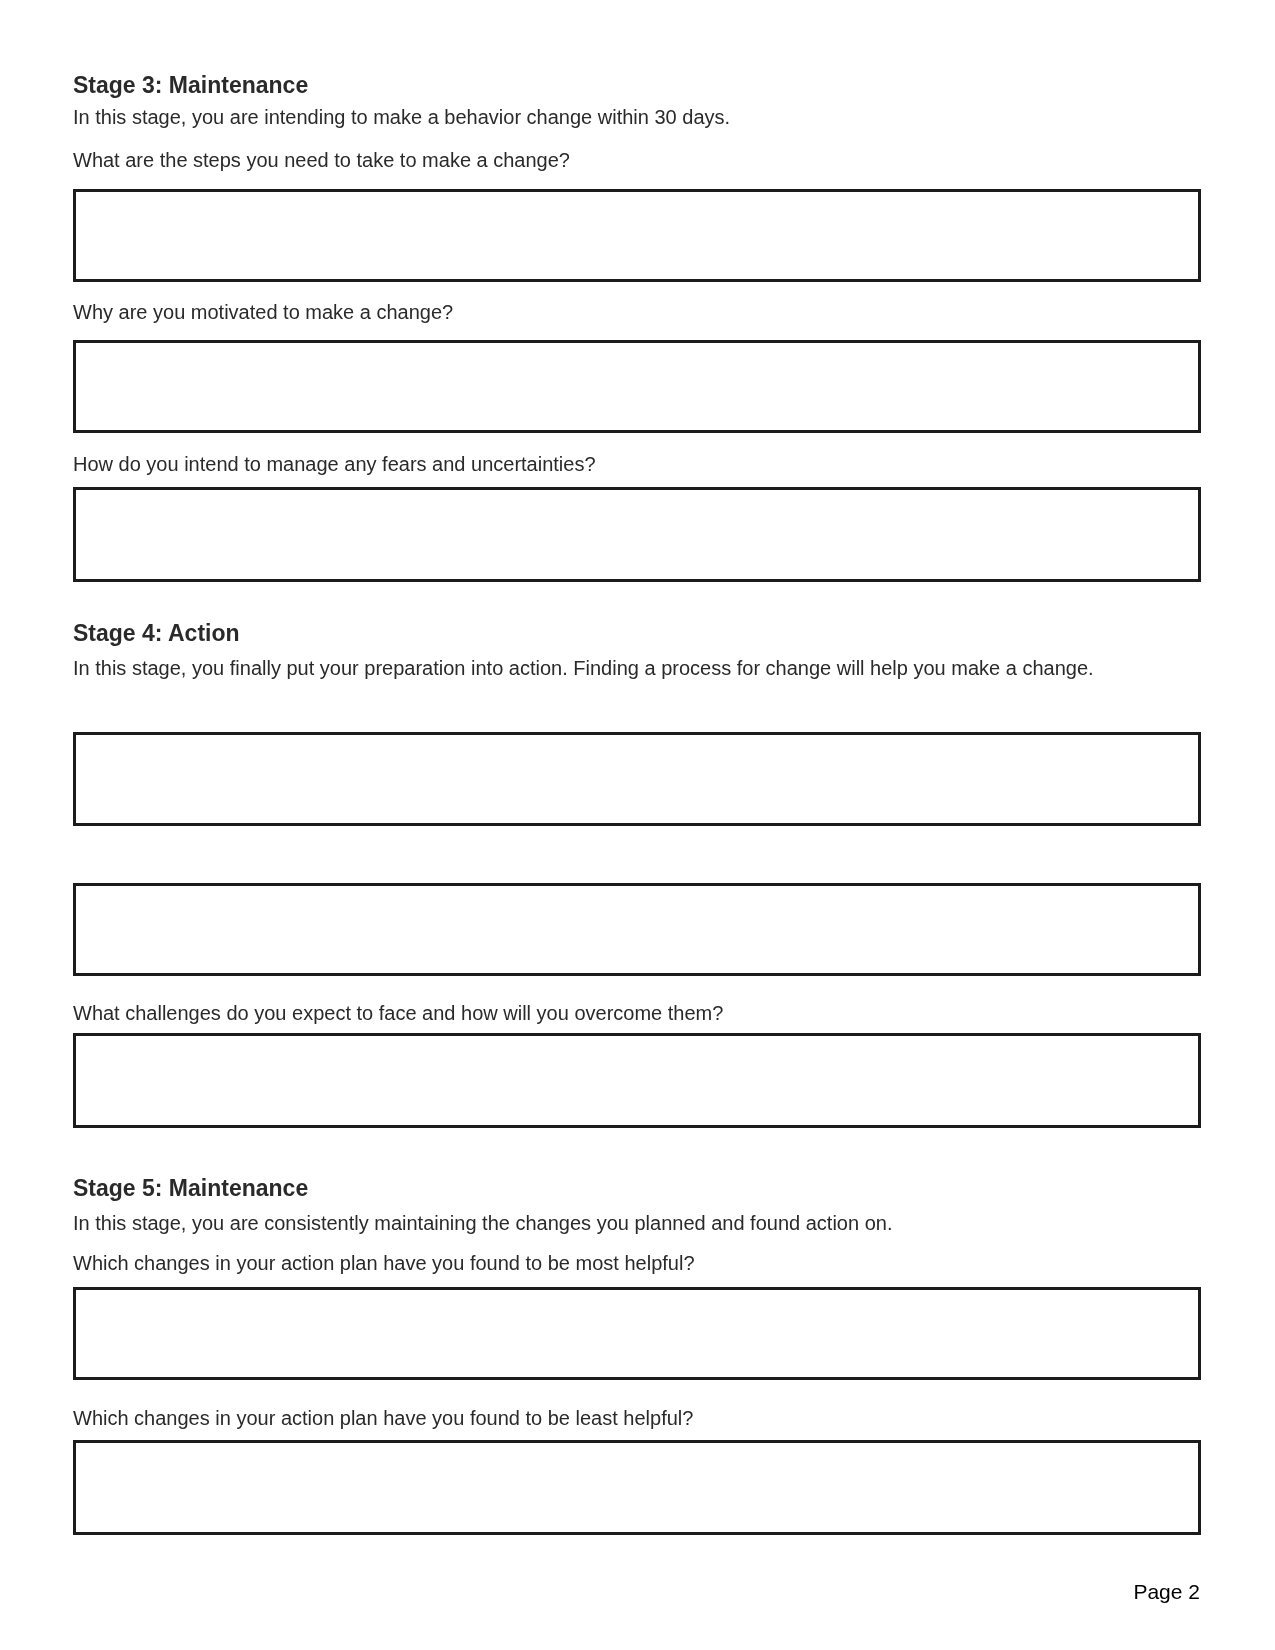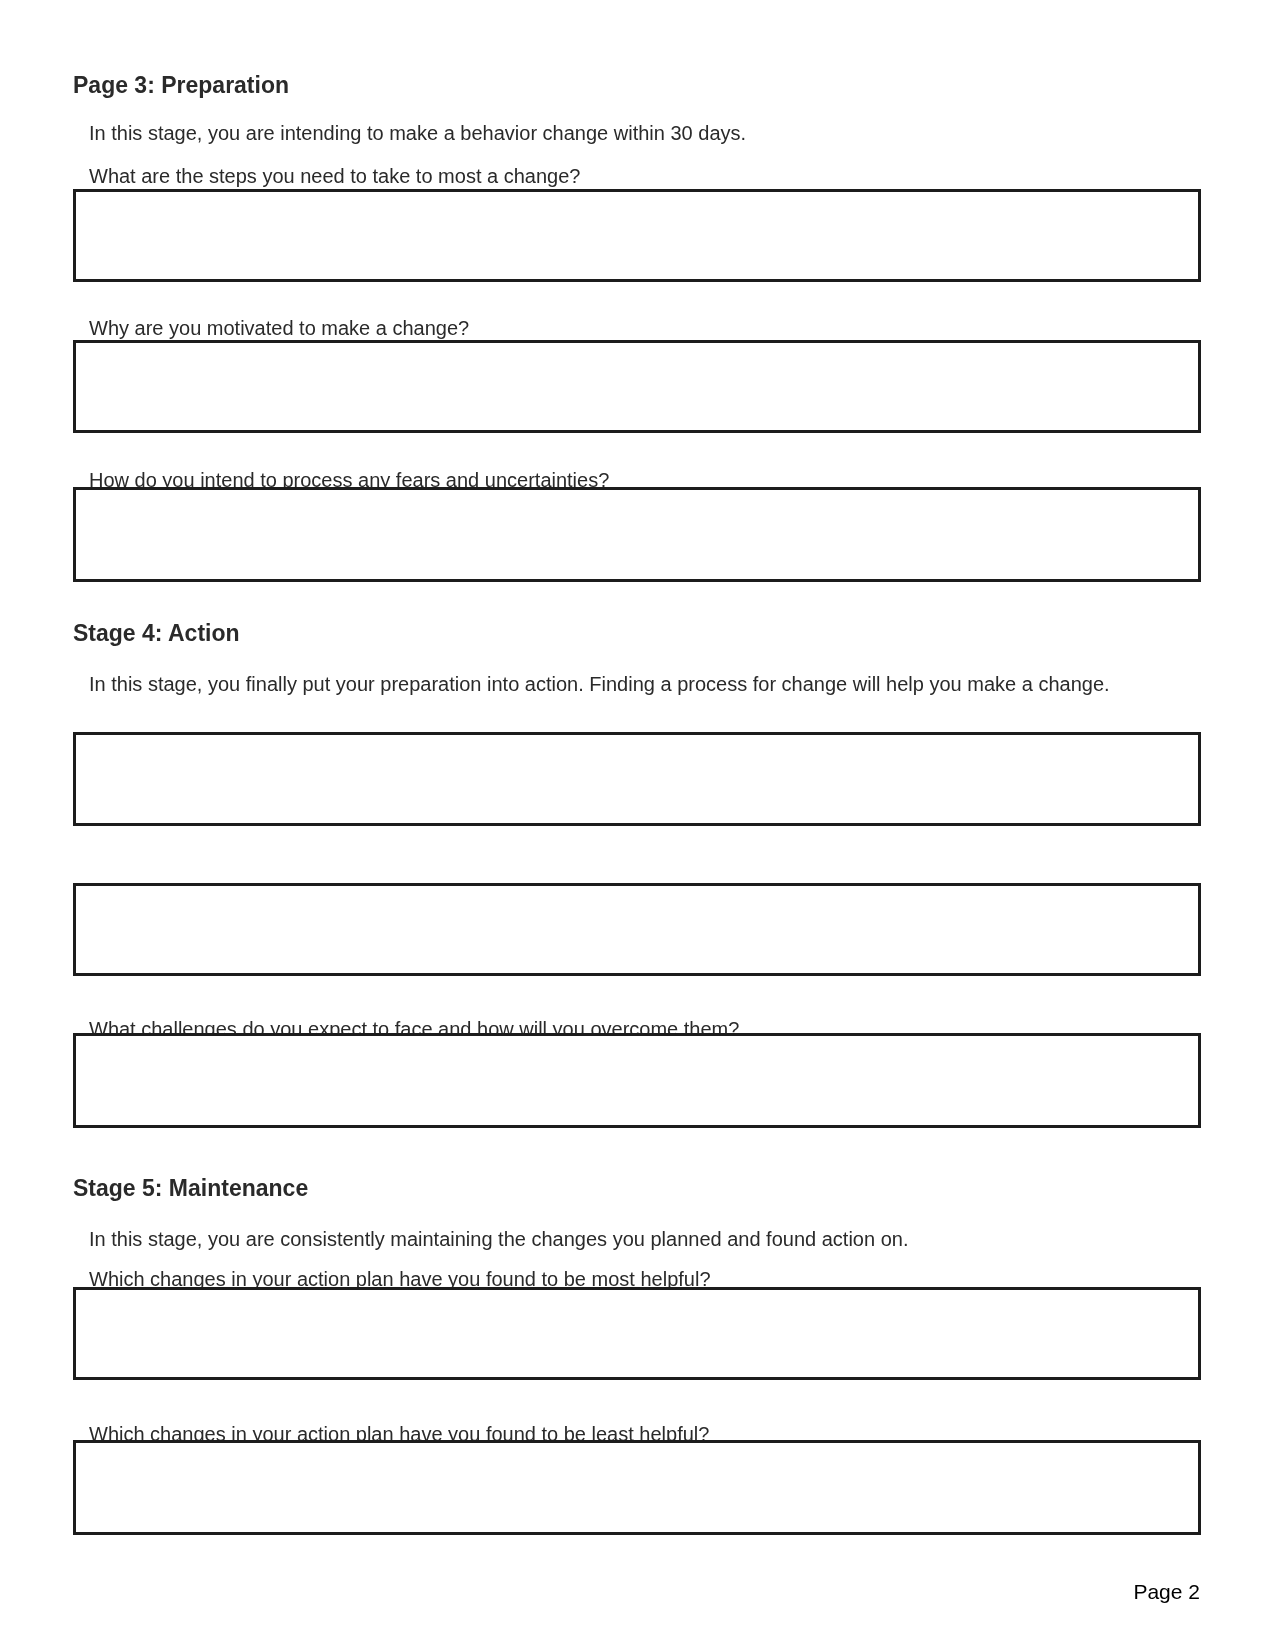--- a/index.html
+++ b/index.html
@@ -23,21 +23,21 @@
     margin: 0;
     font-size: 23px;
     font-weight: bold;
     line-height: 30px;
     color: #2a2a2a;
   }
   .desc, .question {
     position: absolute;
     left: 73px;
     width: 1128px;
-    margin: 16px;
+    margin: 0;
     font-size: 20px;
     font-weight: normal;
     line-height: 27px;
     color: #2a2a2a;
   }
   .answer-box {
     position: absolute;
     left: 73px;
     width: 1128px;
     box-sizing: border-box;
@@ -56,30 +56,30 @@
     line-height: 27px;
     color: #000000;
     text-align: right;
   }
 </style>
 </head>
 <body>
 
 <div class="page">
 
-  <h2 class="stage-title" style="top:70px">Page 3: Preparation</h2>
+  <h2 class="stage-title" style="top:70px">Stage 3: Maintenance</h2>
   <p class="desc" style="top:104px">In this stage, you are intending to make a behavior change within 30 days.</p>
 
-  <p class="question" style="top:147px">What are the steps you need to take to most a change?</p>
+  <p class="question" style="top:147px">What are the steps you need to take to make a change?</p>
   <div class="answer-box" style="top:189px;height:93px"></div>
 
   <p class="question" style="top:299px">Why are you motivated to make a change?</p>
   <div class="answer-box" style="top:340px;height:93px"></div>
 
-  <p class="question" style="top:451px">How do you intend to process any fears and uncertainties?</p>
+  <p class="question" style="top:451px">How do you intend to manage any fears and uncertainties?</p>
   <div class="answer-box" style="top:487px;height:95px"></div>
 
   <h2 class="stage-title" style="top:618px">Stage 4: Action</h2>
   <p class="desc" style="top:655px">In this stage, you finally put your preparation into action. Finding a process for change will help you make a change.</p>
 
   <div class="answer-box" style="top:732px;height:94px"></div>
 
   <div class="answer-box" style="top:883px;height:93px"></div>
 
   <p class="question" style="top:1000px">What challenges do you expect to face and how will you overcome them?</p>

